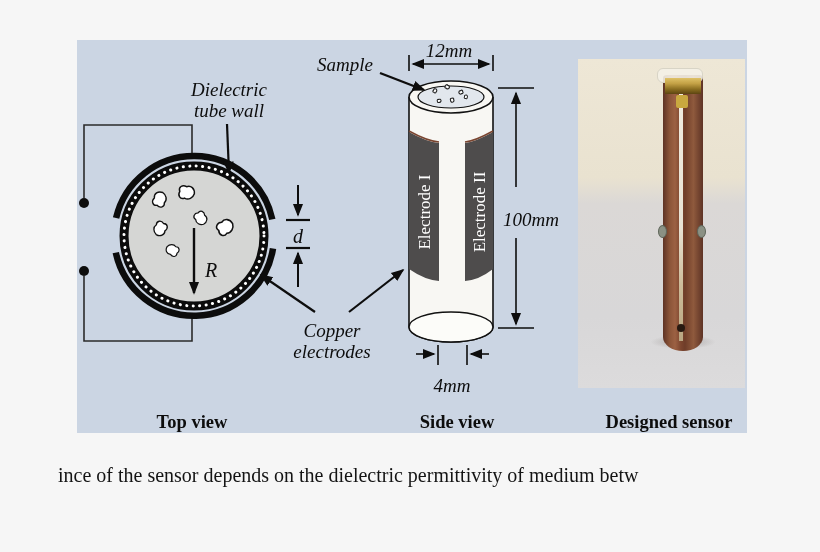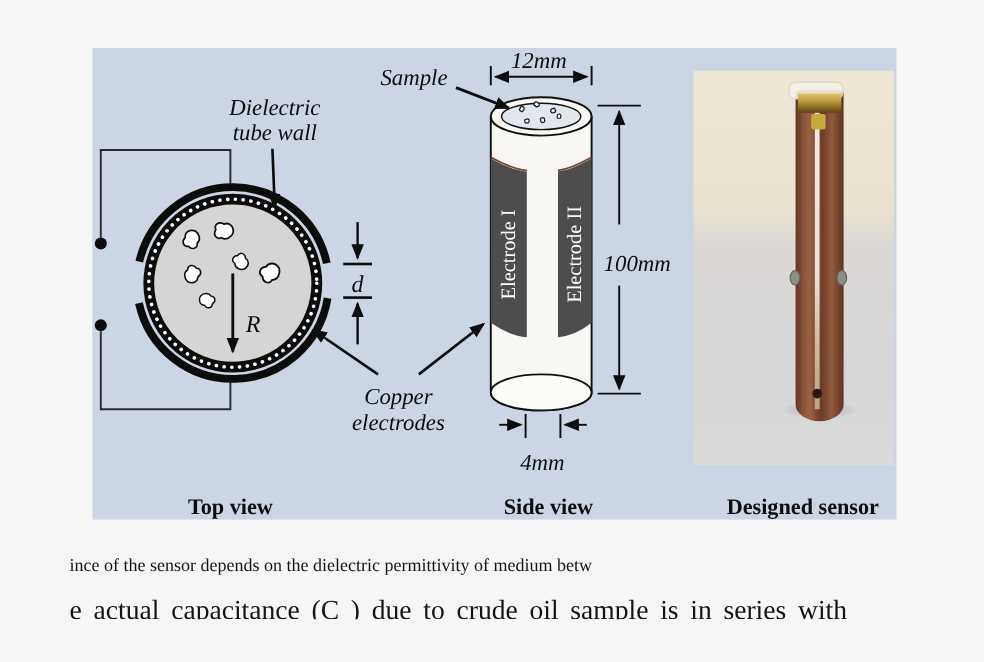--- a/index.html
+++ b/index.html
@@ -25,21 +25,21 @@
   .brass{position:absolute;left:87px;top:19px;width:36px;height:16px;
          background:linear-gradient(180deg,#dfc268 0%,#c3a145 35%,#8a6d20 70%,#5d4512 100%);}
   .brassbit{position:absolute;left:98px;top:36px;width:12px;height:13px;background:#c9a83f;border-radius:2px;}
   .clip{position:absolute;width:9px;height:13px;background:#8b9184;border:1px solid #5f665a;border-radius:50%;box-sizing:border-box;}
   .clip.left{left:80px;top:166px;} .clip.right{left:119px;top:166px;}
   .hole{position:absolute;left:99px;top:265px;width:8px;height:8px;background:#281911;border-radius:50%;}
   .shadow{position:absolute;left:72px;top:276px;width:66px;height:14px;
           background:radial-gradient(ellipse at center, rgba(60,50,45,0.30) 0%, rgba(60,50,45,0) 70%);}
   
   .bt1{position:absolute;left:58px;top:464px;width:717px;height:30px;overflow:hidden;white-space:nowrap;
-       font-size:15px;color:#141414;}
+       font-size:20px;color:#141414;}
   .bt2{position:absolute;left:58px;top:497px;width:705px;height:19px;overflow:hidden;white-space:nowrap;
        font-size:23px;line-height:24px;color:#141414;word-spacing:4px;}
 </style>
 </head>
 <body>
 
 <div class="screen">
 
   <div class="panel">
 
@@ -160,15 +160,14 @@
         </g>
 
         <text class="diagram-text caption" x="380" y="388" text-anchor="middle">Side view</text>
       </g>
 
       <text class="diagram-text caption" x="592" y="388" text-anchor="middle">Designed sensor</text>
     </svg>
   </div>
 
   <div class="bt1">ince of the sensor depends on the dielectric permittivity of medium betw</div>
-  <div class="bt2">e actual capacitance (C ) due to crude oil sample is in series with</div>
 
 </div>
 
 </body></html>

